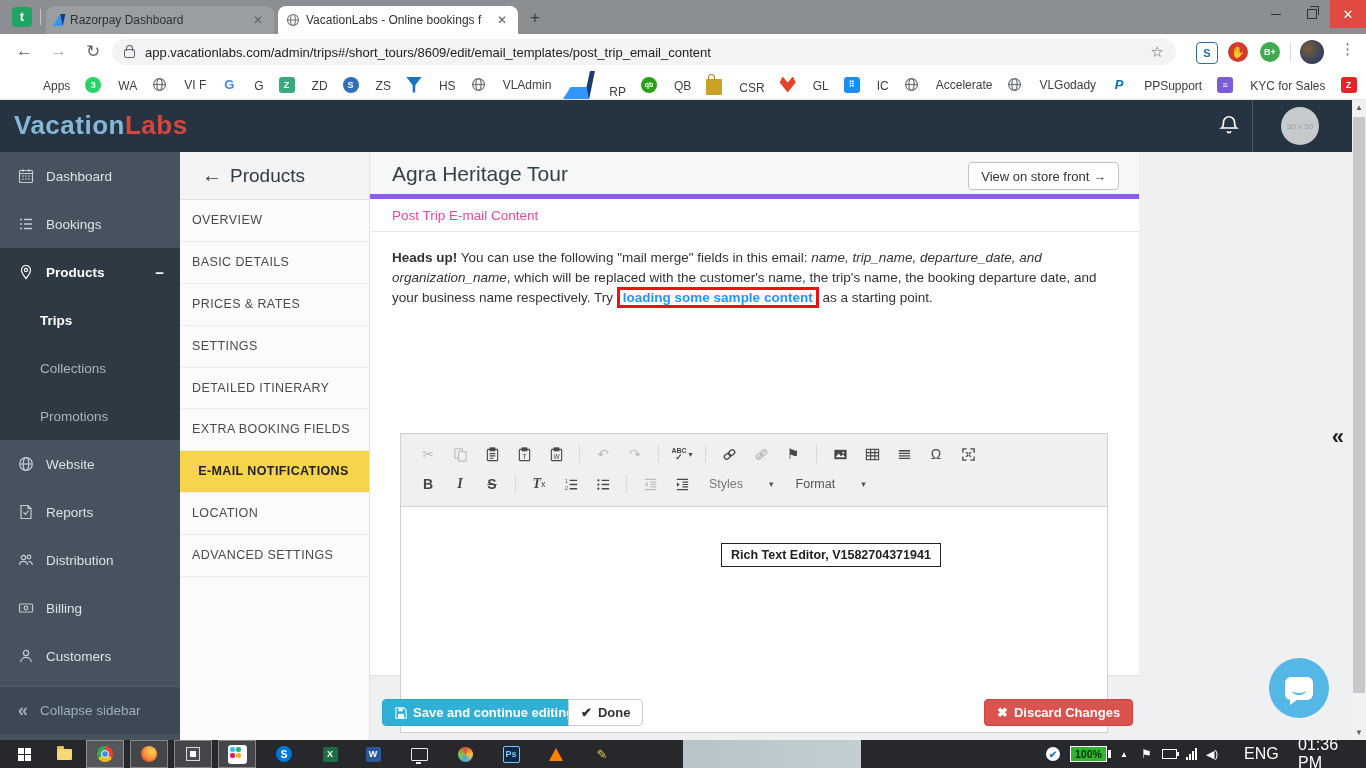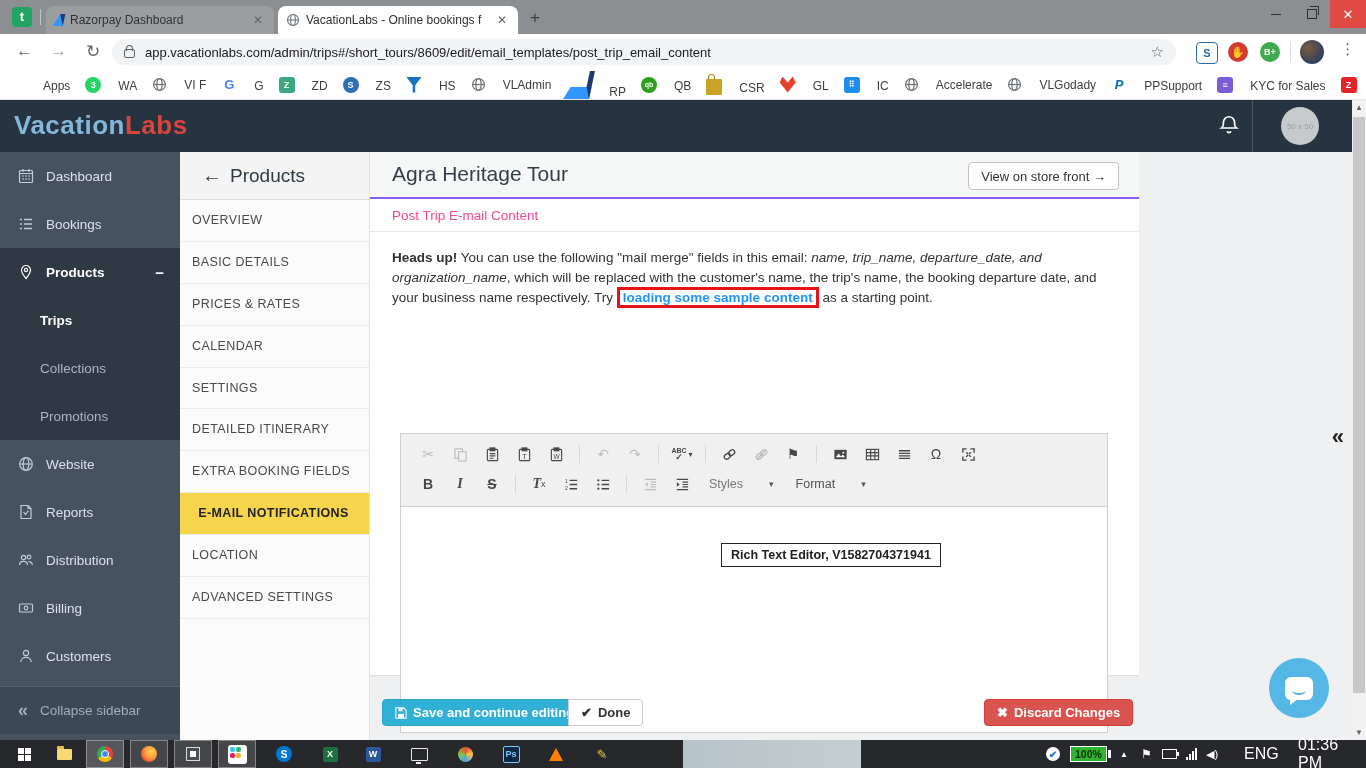--- a/index.html
+++ b/index.html
@@ -88,21 +88,21 @@
   
   .submenu{position:absolute;top:152px;left:180px;width:190px;bottom:28px;background:#fbfbfb;border-right:1px solid #e3e3e3;box-sizing:border-box;}
   .sm-header{height:48px;background:#f4f4f4;border-bottom:1px solid #ddd;display:flex;align-items:center;gap:8px;
     padding-left:22px;font-size:19px;color:#2f3a44;box-sizing:border-box;}
   .sm-header .arr{font-weight:bold;font-size:20px;}
   .sm-item{padding:12px 14px 12px 12px;font-size:12.5px;letter-spacing:.4px;color:#4a4a4a;border-bottom:1px solid #ececec;line-height:1.35;}
   .sm-item.active{background:#f6d44c;font-weight:bold;color:#222;text-align:center;}
 
   
   .main{position:absolute;left:370px;top:152px;width:982px;bottom:28px;background:#eef0f1;}
-  .card-titlebar{position:absolute;left:0;top:0;width:769px;height:47px;background:#f6f7f7;border-bottom:2px solid #8b5cf6;box-sizing:border-box;}
+  .card-titlebar{position:absolute;left:0;top:0;width:769px;height:47px;background:#f6f7f7;border-bottom:5px solid #8b5cf6;box-sizing:border-box;}
   .page-title{position:absolute;left:22px;top:10px;font-size:21px;color:#333f49;}
   .store-btn{position:absolute;right:20px;top:10px;height:26px;padding:0 12px;background:#fff;border:1px solid #c3c3c3;
     border-radius:4px;font-size:13px;color:#333;display:flex;align-items:center;}
   .card-section{position:absolute;left:0;top:47px;width:769px;height:33px;background:#fff;border-bottom:1px solid #e7e7e7;
     display:flex;align-items:center;padding-left:22px;font-size:13.5px;color:#ec4899;box-sizing:border-box;}
   .card-body{position:absolute;left:0;top:80px;width:769px;height:444px;background:#fff;border-bottom:1px solid #ddd;box-sizing:border-box;}
   .note{padding:16px 22px 0 22px;font-size:13.5px;line-height:1.48;color:#333;}
   .note .fields{font-style:italic;}
   .sample-link{color:#2196f3;font-weight:bold;border:3px solid #e81414;padding:0 3px;}
 
@@ -415,21 +415,20 @@
   </div>
 
   <div class="submenu">
     <div class="sm-header">
       <span class="arr">←</span>
       <span>Products</span>
     </div>
     <div class="sm-item">OVERVIEW</div>
     <div class="sm-item">BASIC DETAILS</div>
     <div class="sm-item">PRICES &amp; RATES</div>
-    <div class="sm-item">CALENDAR</div>
     <div class="sm-item">SETTINGS</div>
     <div class="sm-item">DETAILED ITINERARY</div>
     <div class="sm-item">EXTRA BOOKING FIELDS</div>
     <div class="sm-item active">E-MAIL NOTIFICATIONS</div>
     <div class="sm-item">LOCATION</div>
     <div class="sm-item">ADVANCED SETTINGS</div>
   </div>
 
   <div class="main">
     <div class="card-titlebar">

